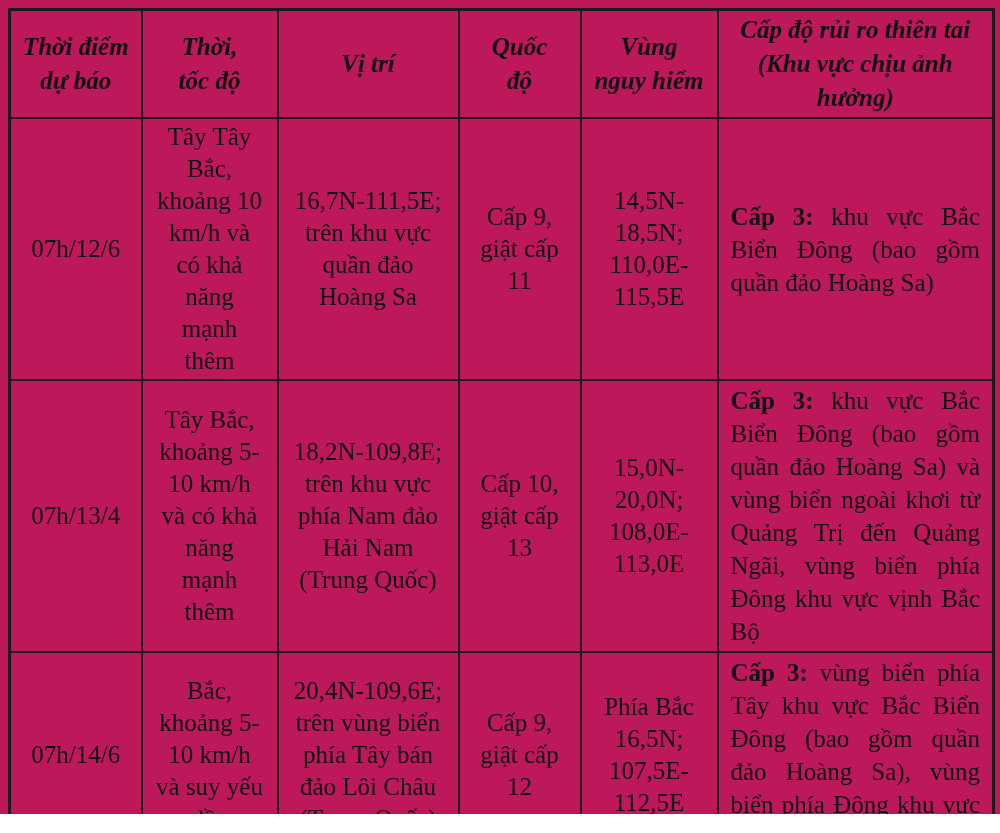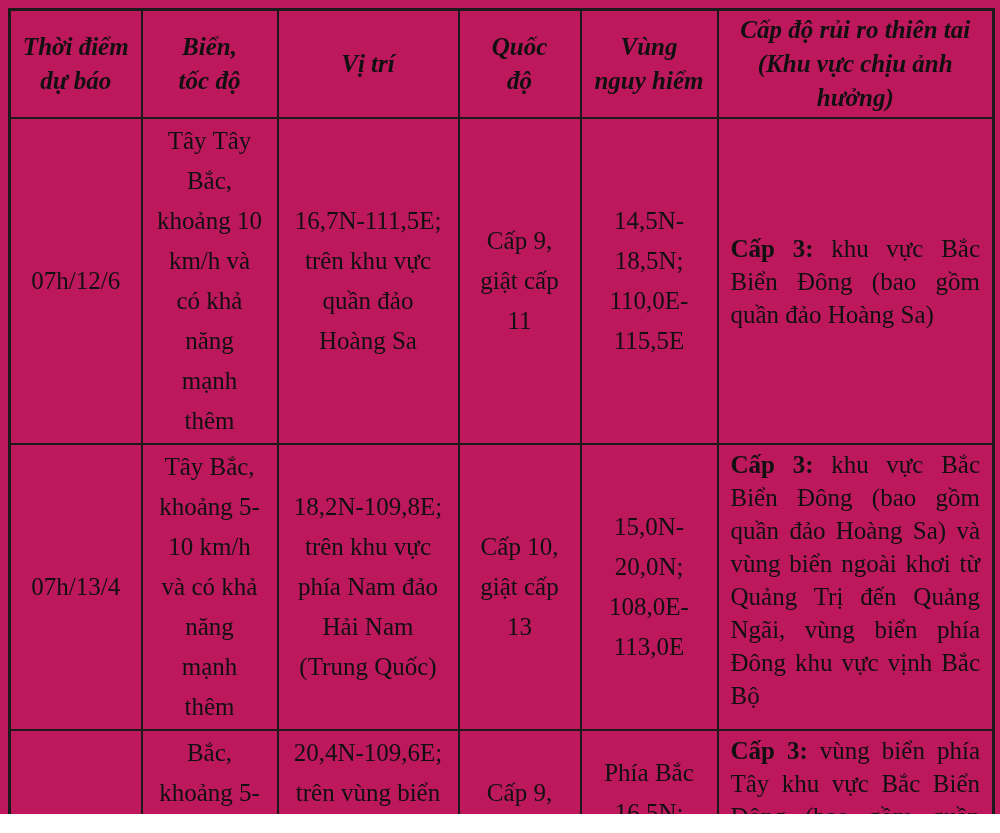--- a/index.html
+++ b/index.html
@@ -25,21 +25,21 @@
   }
   col.c1 { width: 132px; }
   col.c2 { width: 136px; }
   col.c3 { width: 181px; }
   col.c4 { width: 122px; }
   col.c5 { width: 137px; }
   col.c6 { width: 276px; }
   th, td {
     border: 2px solid #1a1a1a;
     font-size: 25px;
-    line-height: 40px;
+    line-height: 32px;
     padding: 2px 4px;
     overflow: hidden;
   }
   th {
     font-weight: bold;
     font-style: italic;
     text-align: center;
     vertical-align: middle;
     white-space: pre-line;
     line-height: 34px;
@@ -89,21 +89,21 @@
         <col class="c2">
         <col class="c3">
         <col class="c4">
         <col class="c5">
         <col class="c6">
     </colgroup>
     <tbody>
       <tr class="hdr">
         <th>Thời điểm
 dự báo</th>
-        <th>Biển,
+        <th>Thời,
 tốc độ</th>
         <th>Vị trí</th>
         <th>Quốc
 độ</th>
         <th>Vùng
 nguy hiểm</th>
         <th>Cấp độ rủi ro thiên tai
 (Khu vực chịu ảnh
 hưởng)</th>
       </tr>

